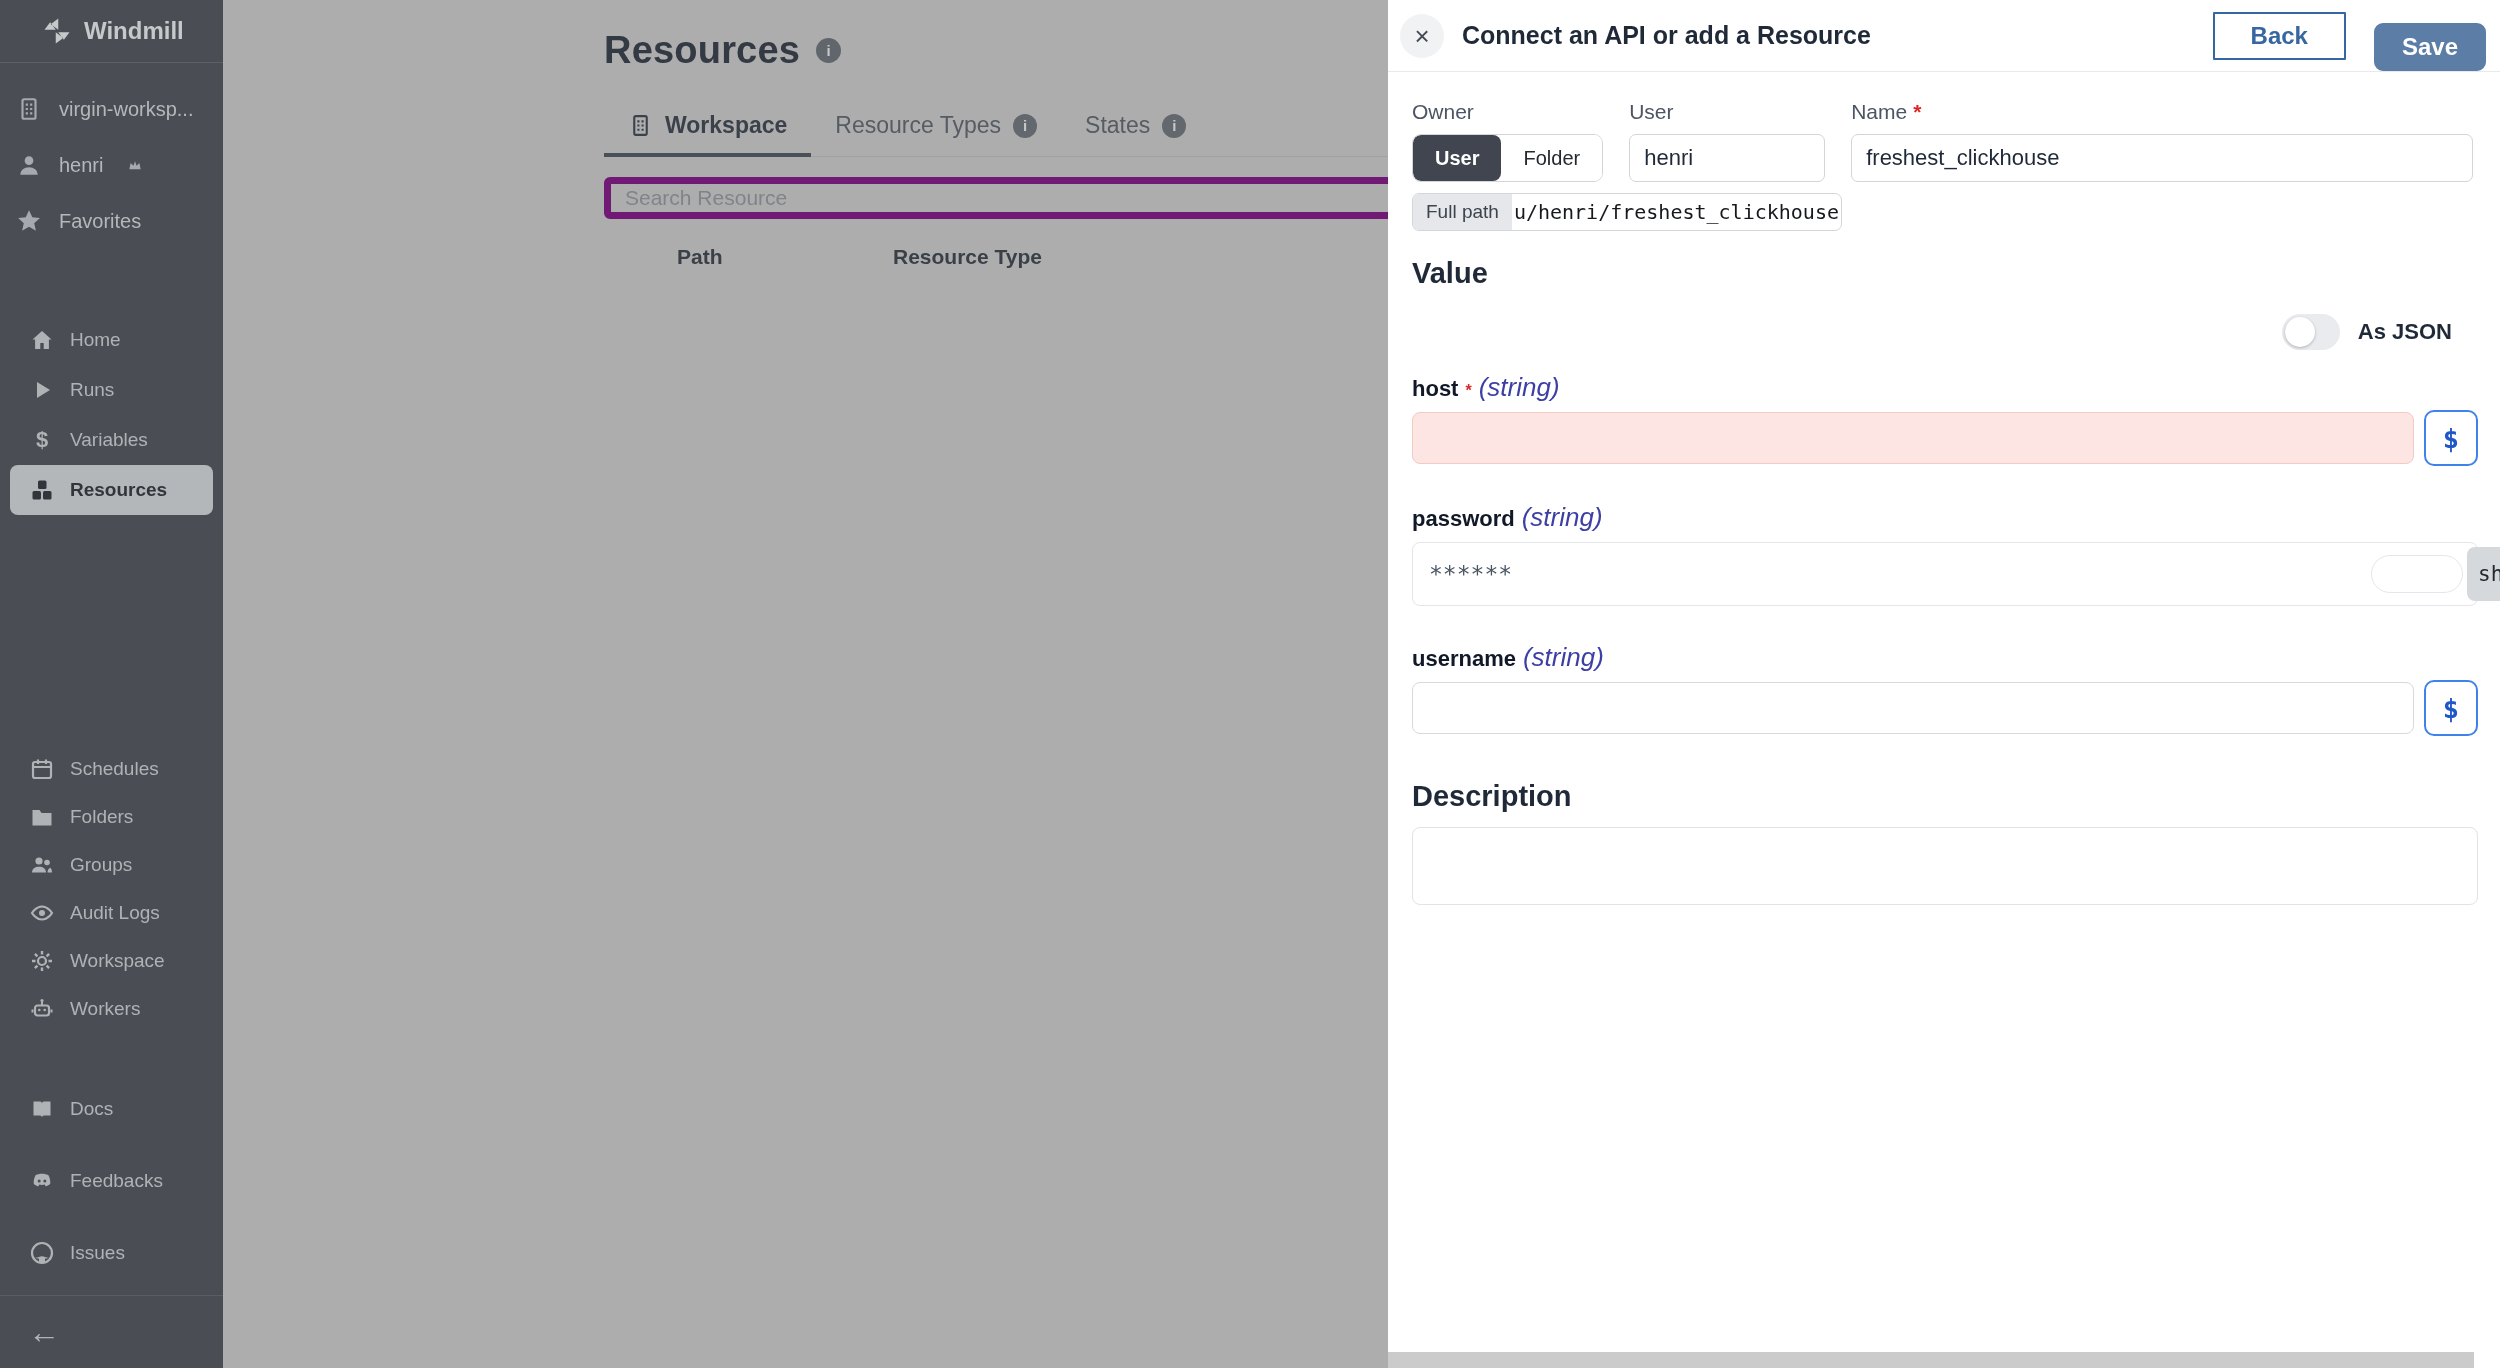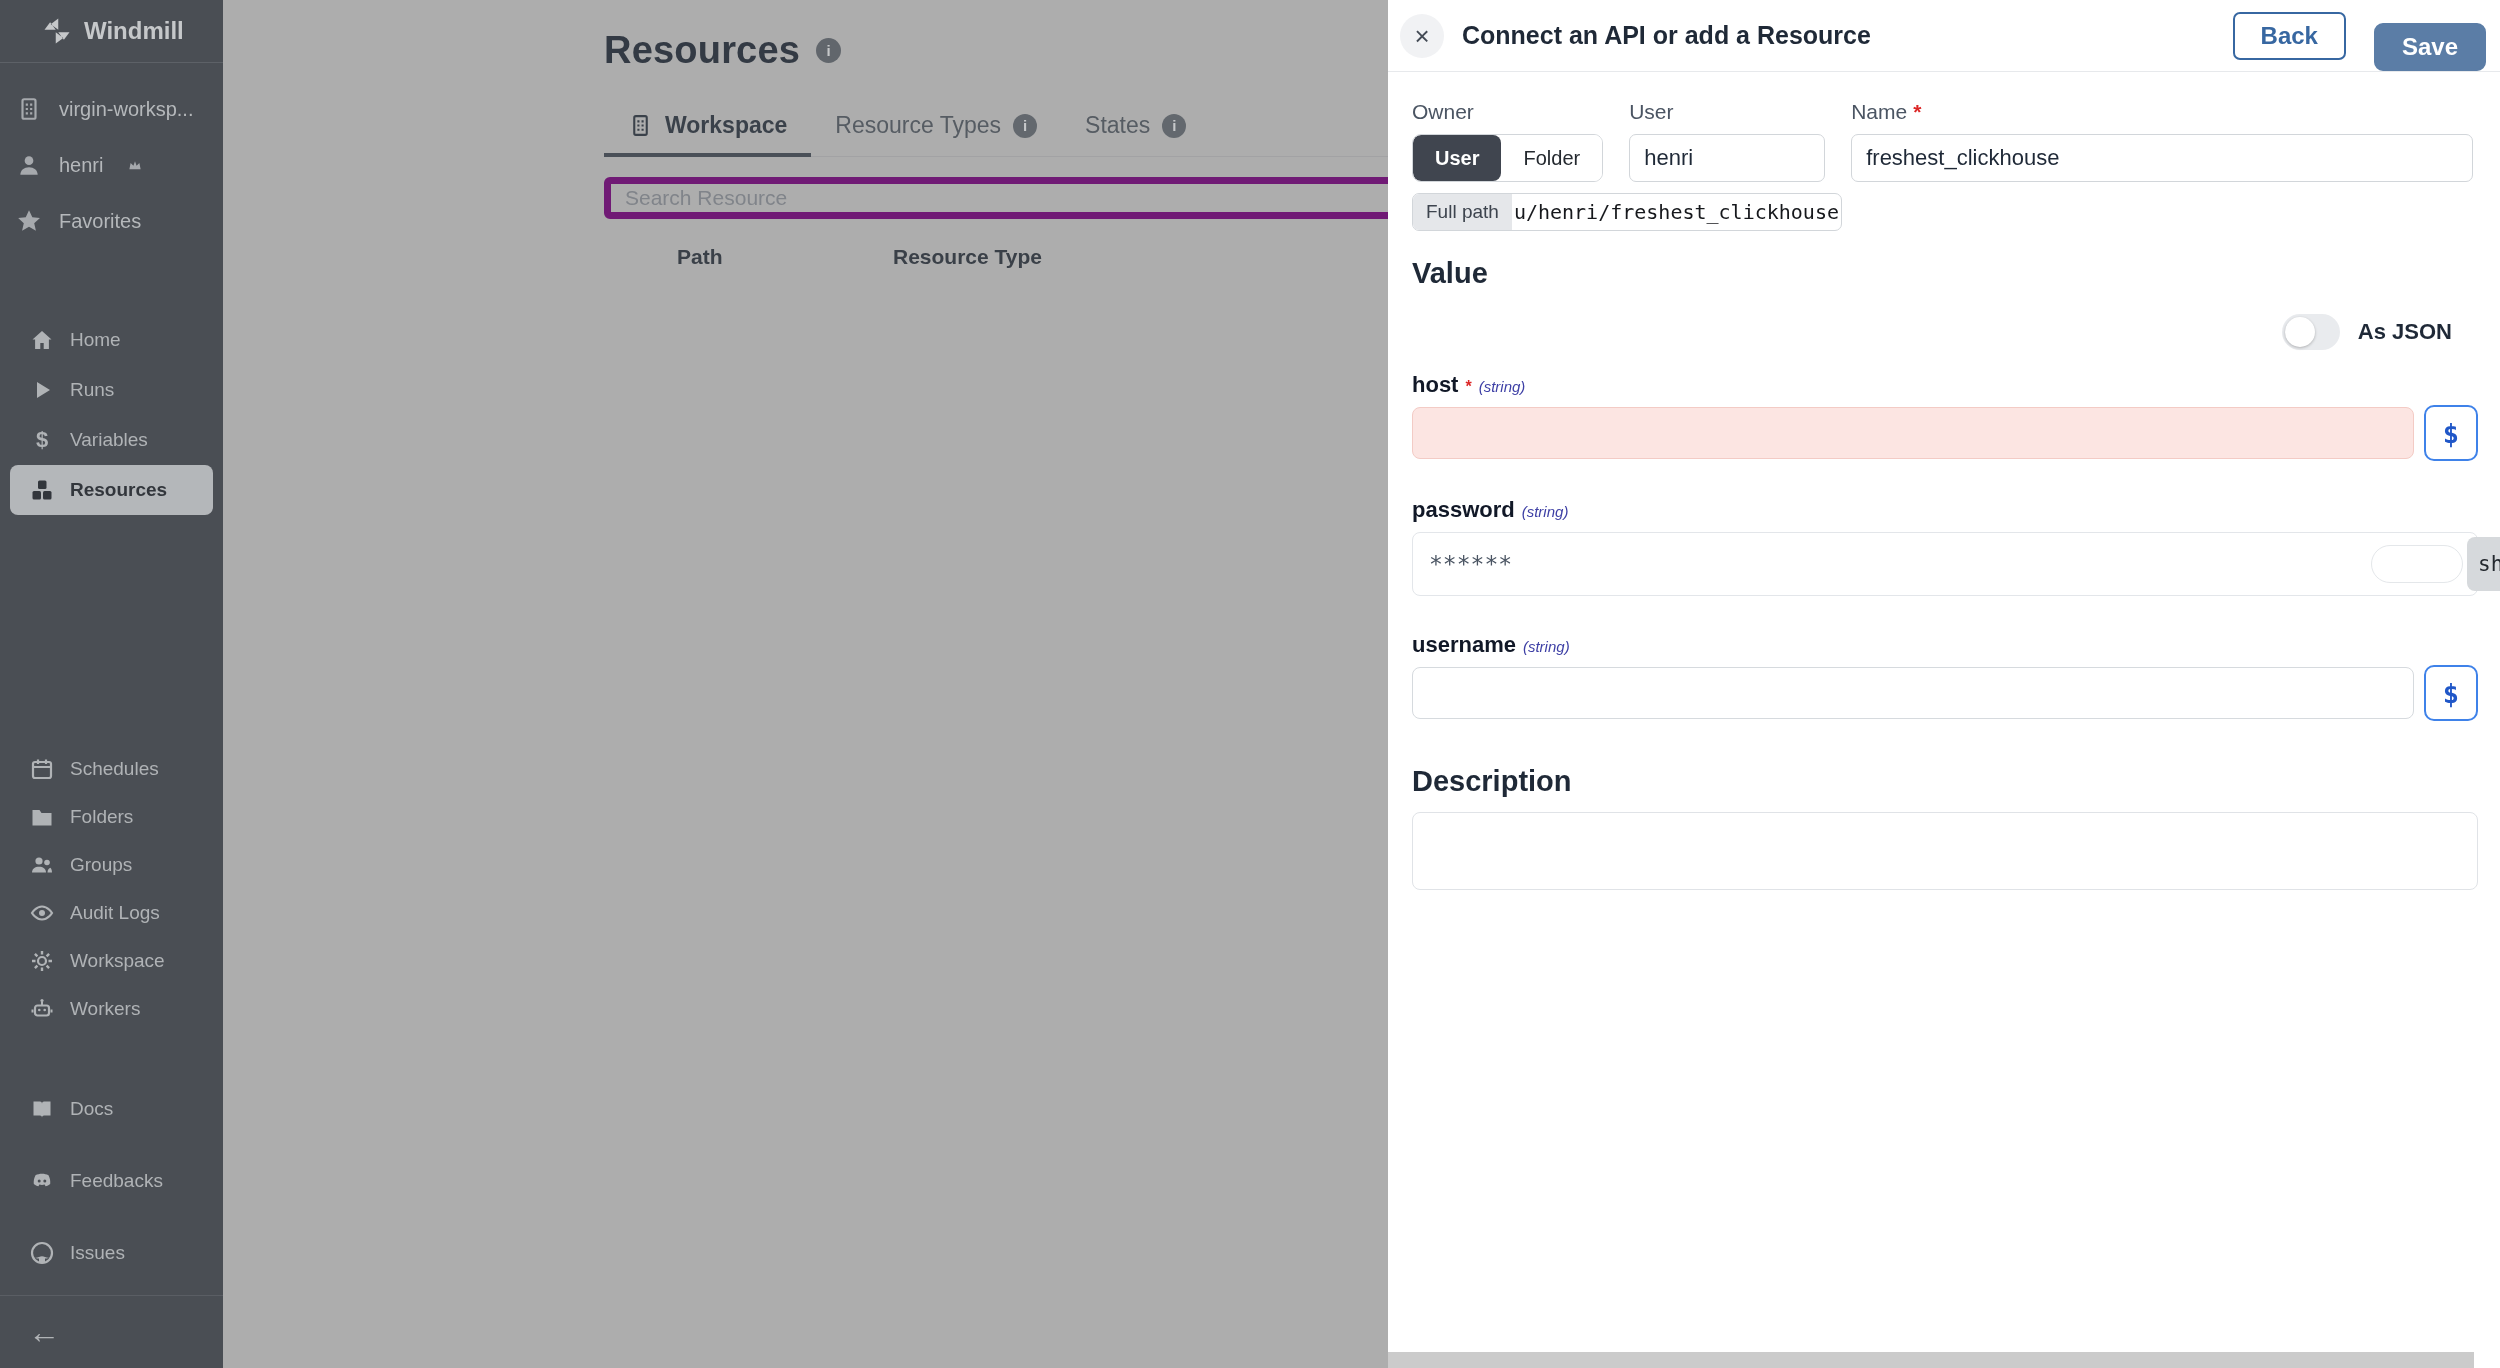--- a/index.html
+++ b/index.html
@@ -60,21 +60,21 @@
 
   
   .drawer { position:absolute; left:1388px; top:0; width:1112px; height:1368px;
             background:#ffffff; z-index:10; }
   .drawer-header { height:72px; display:flex; align-items:center; gap:18px;
                    padding:0 14px 0 12px; border-bottom:1px solid #e7e9ec; }
   .close-btn { width:44px; height:44px; border-radius:50%; background:#f1f2f4; border:none;
                color:#444b55; font-size:26px; line-height:1; cursor:pointer; flex:0 0 44px; }
   .drawer-title { flex:1; font-size:25px; font-weight:bold; color:#1f2937; }
   .btn-back { background:#fff; border:2px solid #3767a1; color:#3767a1; font-weight:bold;
-              font-size:24px; border-radius:7px; padding:8px 26px; cursor:pointer; }
+              font-size:24px; border-radius:1px; padding:8px 36px; cursor:pointer; }
   .btn-save { background:#5b7da6; border:2px solid #5b7da6; color:#fff; font-weight:bold;
               font-size:24px; border-radius:9px; padding:8px 26px; margin-left:10px; cursor:pointer;margin-top:22px; }
   .drawer-body { padding:28px 22px 0 24px; }
   .form-row { display:flex; gap:26px; }
   .f-label { font-size:21px; color:#4b5563; margin-bottom:10px; display:flex; gap:6px; }
   .req-star { color:#dc2626; font-weight:bold; }
   .toggle-group { display:inline-flex; height:48px; border:1px solid #d2d6da; border-radius:9px;
                   overflow:hidden; background:#fff; }
   .toggle-seg { display:flex; align-items:center; padding:0 22px; font-size:20px;
                 color:#24292f; background:#fff; cursor:pointer; border:none; }
@@ -92,21 +92,21 @@
   .section-heading { margin-top:26px; font-size:29px; font-weight:bold; color:#1f2937; }
   .asjson-row { margin-top:24px; display:flex; justify-content:flex-end; align-items:center;
                 gap:18px; padding-right:26px; }
   .switch { position:relative; width:58px; height:36px; border-radius:18px; background:#e9ebee;
             cursor:pointer; }
   .switch-knob { position:absolute; left:3px; top:3px; width:30px; height:30px; border-radius:50%;
                  background:#fff; box-shadow:0 1px 3px rgba(0,0,0,.25); }
   .asjson-label { font-size:22px; font-weight:bold; color:#1f2937; }
   .field-label { display:flex; align-items:baseline; gap:7px; margin-bottom:9px; }
   .field-name { font-size:22px; font-weight:bold; color:#111827; }
-  .field-type { font-size:15px; font-style:italic; color:#3d3fa5; }
+  .field-type { font-size:26px; font-style:italic; color:#3d3fa5; }
   .mt-host { margin-top:22px; }
   .mt-field { margin-top:36px; }
   .input-row { display:flex; gap:10px; }
   .value-input { flex:1; height:52px; border:1px solid #d6dade; border-radius:8px;
                  padding:0 16px; font-size:22px; color:#1f2937; outline:none; }
   .value-input.invalid { background:#fce5e2; border-color:#f3cbc5; }
   .dollar-btn { width:54px; height:56px; margin-top:-2px; background:#fff; border:2px solid #3f82e9;
                 border-radius:10px; color:#2057c8; font-size:27px; font-weight:bold;
                 font-family:"DejaVu Sans Mono", monospace; cursor:pointer; }
   .password-wrap { position:relative; height:64px; border:1px solid #e3e6ea; border-radius:8px;

